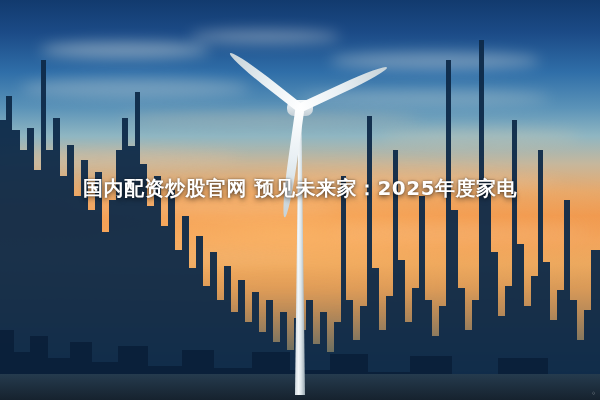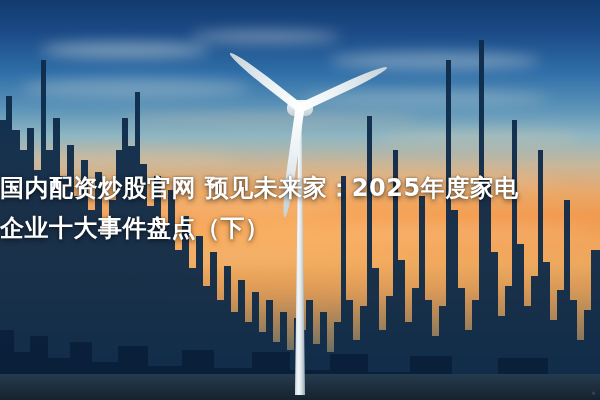--- a/index.html
+++ b/index.html
@@ -129,22 +129,23 @@
   .b1 { transform: translateX(-4.5px) rotate(8deg)   scaleY(0.92); }
   .b2 { transform: translateX(-4.5px) rotate(128deg) scaleY(0.74); }
   .b3 { transform: translateX(-4.5px) rotate(-115deg) scaleY(0.80); }
 
   
   .headline {
     position: absolute;
     left: 0;
     right: 0;
     top: 168px;
+    text-align: center;
     color: #ffffff;
-    font-size: 24px;
+    font-size: 20px;
     font-weight: bold;
     line-height: 40px;
     letter-spacing: .5px;
     text-shadow: 0 2px 5px rgba(0,0,0,.55), 0 0 2px rgba(0,0,0,.45);
     font-family: "DejaVu Sans", "Liberation Sans", sans-serif;
   }
   .headline .line {
     display: block;
     white-space: nowrap;
   }
@@ -221,18 +222,17 @@
   <div class="turbine">
     <div class="mast"></div>
     <div class="nacelle"></div>
     <div class="blade b1"></div>
     <div class="blade b2"></div>
     <div class="blade b3"></div>
   </div>
 
   <div class="headline">
     <span class="line">国内配资炒股官网 预见未来家：2025年度家电</span>
-    <span class="line">企业十大事件盘点（下）</span>
   </div>
 
   <div class="corner-mark">◦</div>
 
 </div>
 
 </body></html>

